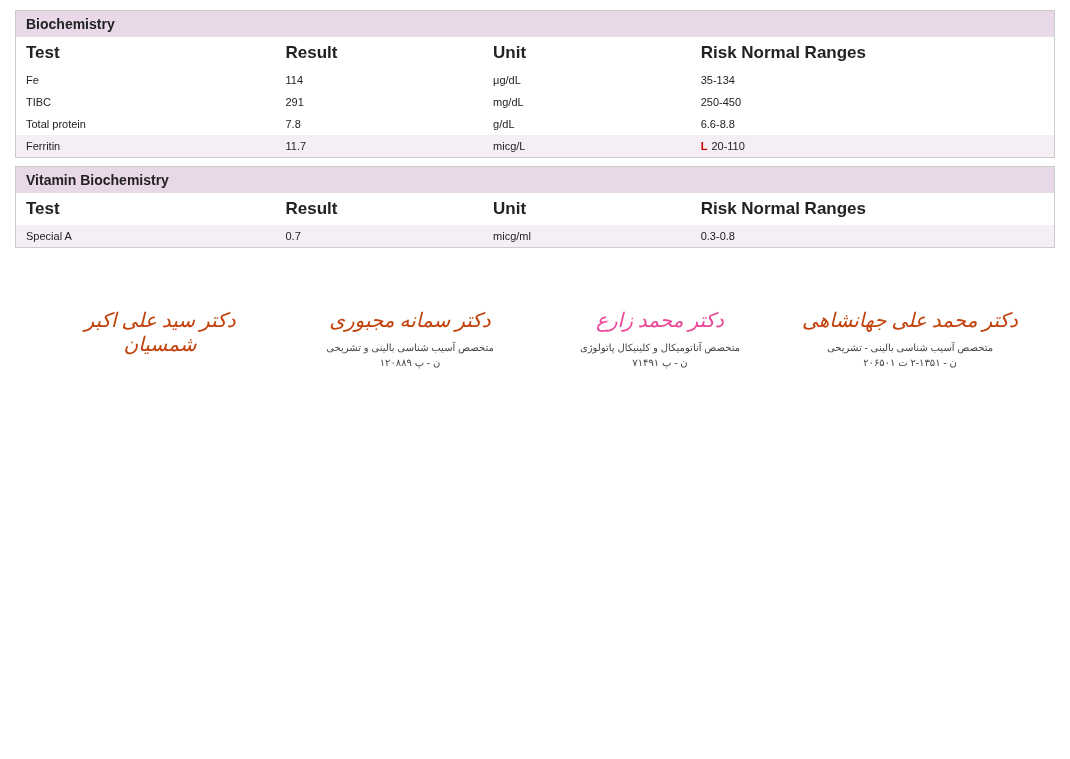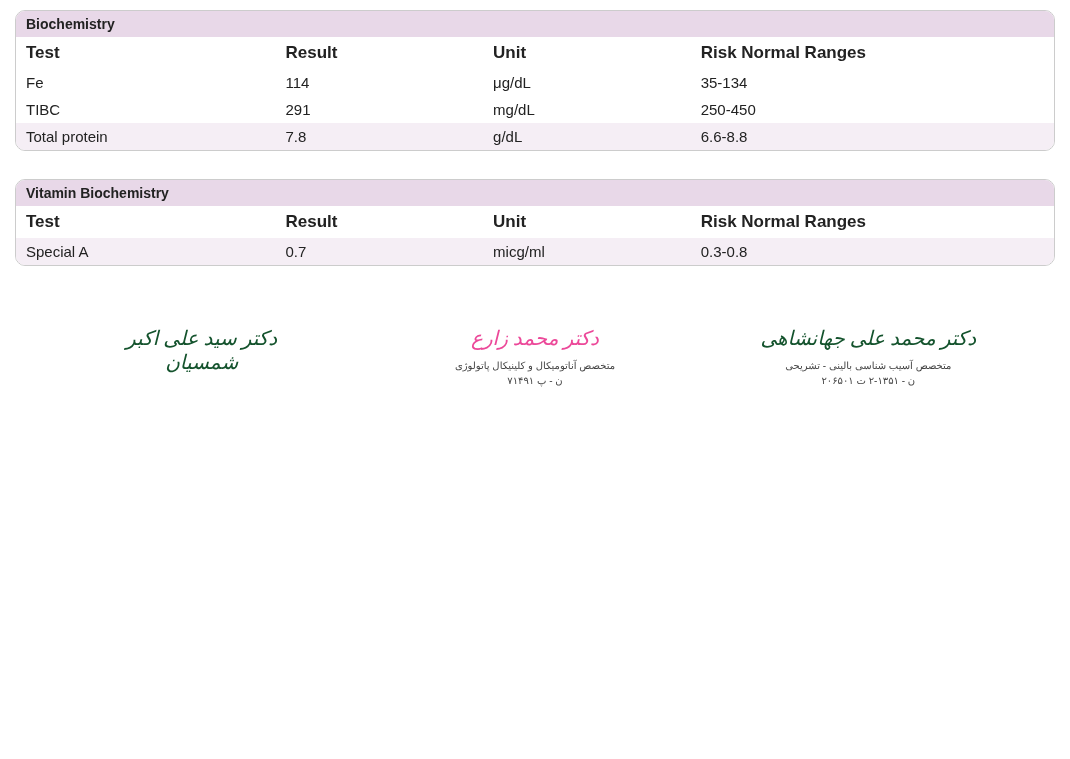--- a/index.html
+++ b/index.html
@@ -8,22 +8,22 @@
       font-family: Arial, sans-serif;
       font-size: 13px;
       color: #222;
       width: 1070px;
       min-height: 759px;
       padding: 10px 15px;
     }
 
     .section-box {
       border: 1px solid #ccc;
-      border-radius: 10px;
-      margin-bottom: 28px;
+      border-radius: 0;
+      margin-bottom: 8px;
       overflow: hidden;
     }
 
     .section-header {
       background: #e8d8e8;
       padding: 5px 10px;
       font-weight: bold;
       font-size: 14px;
       color: #222;
     }
@@ -40,21 +40,21 @@
     table thead tr th {
       padding: 6px 10px;
       font-weight: bold;
       text-align: left;
       border-bottom: none;
       font-size: 17px;
     }
 
     table tbody tr td {
       padding: 5px 10px;
-      font-size: 15px;
+      font-size: 11px;
       text-align: left;
     }
 
     table tbody tr:last-child td {
       background: #f5eef5;
     }
 
     .col-test { width: 25%; }
     .col-result { width: 20%; }
     .col-unit { width: 20%; }
@@ -69,21 +69,21 @@
     }
 
     .signature-block {
       text-align: center;
       width: 220px;
     }
 
     .signature-name {
       font-family: 'Georgia', serif;
       font-size: 20px;
-      color: #14532d;
+      color: #c2410c;
       font-style: italic;
       direction: rtl;
       unicode-bidi: embed;
       margin-bottom: 8px;
     }
 
     .signature-blue {
       color: #ec4899;
     }
 
@@ -130,20 +130,26 @@
       <td class="col-result">291</td>
       <td class="col-unit">mg/dL</td>
       <td class="col-range">250-450</td>
     </tr>
           <tr>
       <td class="col-test">Total protein</td>
       <td class="col-result">7.8</td>
       <td class="col-unit">g/dL</td>
       <td class="col-range">6.6-8.8</td>
     </tr>
+          <tr>
+      <td class="col-test">Ferritin</td>
+      <td class="col-result">11.7</td>
+      <td class="col-unit">micg/L</td>
+      <td class="col-range"><span class="risk-flag">L</span>20-110</td>
+    </tr>
         </tbody>
     </table>
   </div>
 </div>
 
 <div class="section-box">
   <div class="section-header">
     <span>Vitamin Biochemistry</span>
   </div>
   <div class="table-area">
@@ -166,20 +172,24 @@
         </tbody>
     </table>
   </div>
 </div>
 
 <div class="signatures-area" id="signatures-container">
 <div class="signature-block">
       <div class="signature-name">دکتر سید علی اکبر شمسیان</div>
     </div>
     <div class="signature-block">
+      <div class="signature-name">دکتر سمانه مجبوری</div>
+      <div class="signature-title">متخصص آسیب شناسی بالینی و تشریحی<br>ن - پ ۱۲۰۸۸۹</div>
+    </div>
+    <div class="signature-block">
       <div class="signature-name signature-blue">دکتر محمد زارع</div>
       <div class="signature-title">متخصص آناتومیکال و کلینیکال پاتولوژی<br>ن - پ ۷۱۴۹۱</div>
     </div>
     <div class="signature-block">
       <div class="signature-name">دکتر محمد علی جهانشاهی</div>
       <div class="signature-title">متخصص آسیب شناسی بالینی - تشریحی<br>ن - ۱۳۵۱-۲ ت ۲۰۶۵۰۱</div>
     </div>
   </div>
 
 </body></html>

